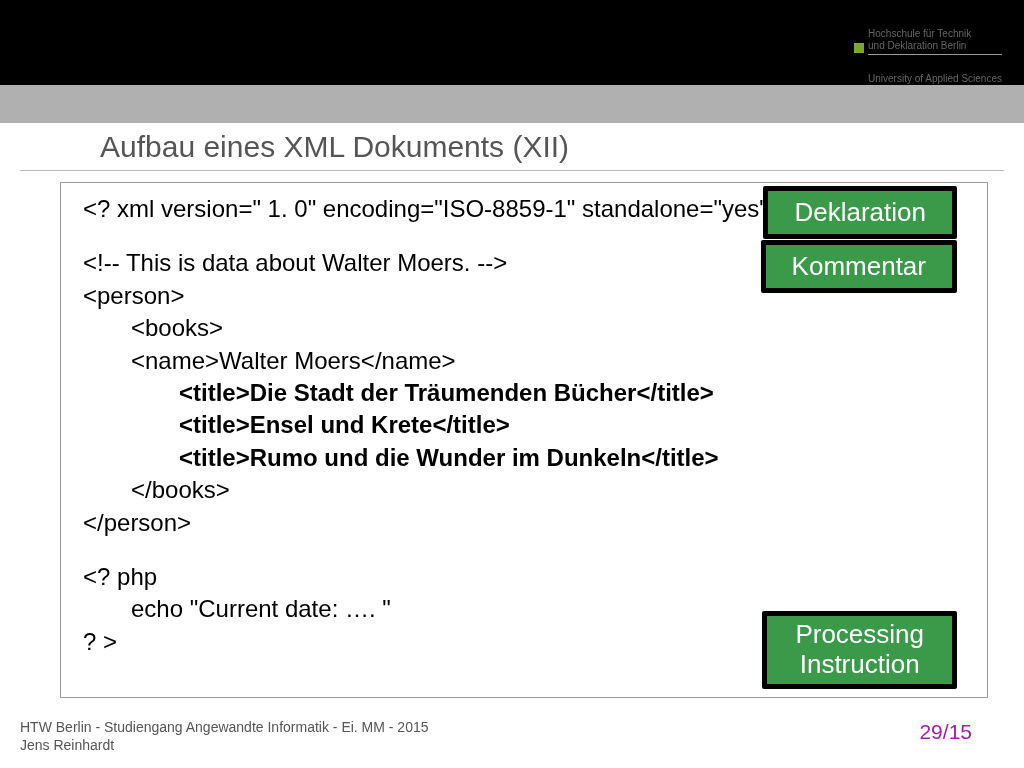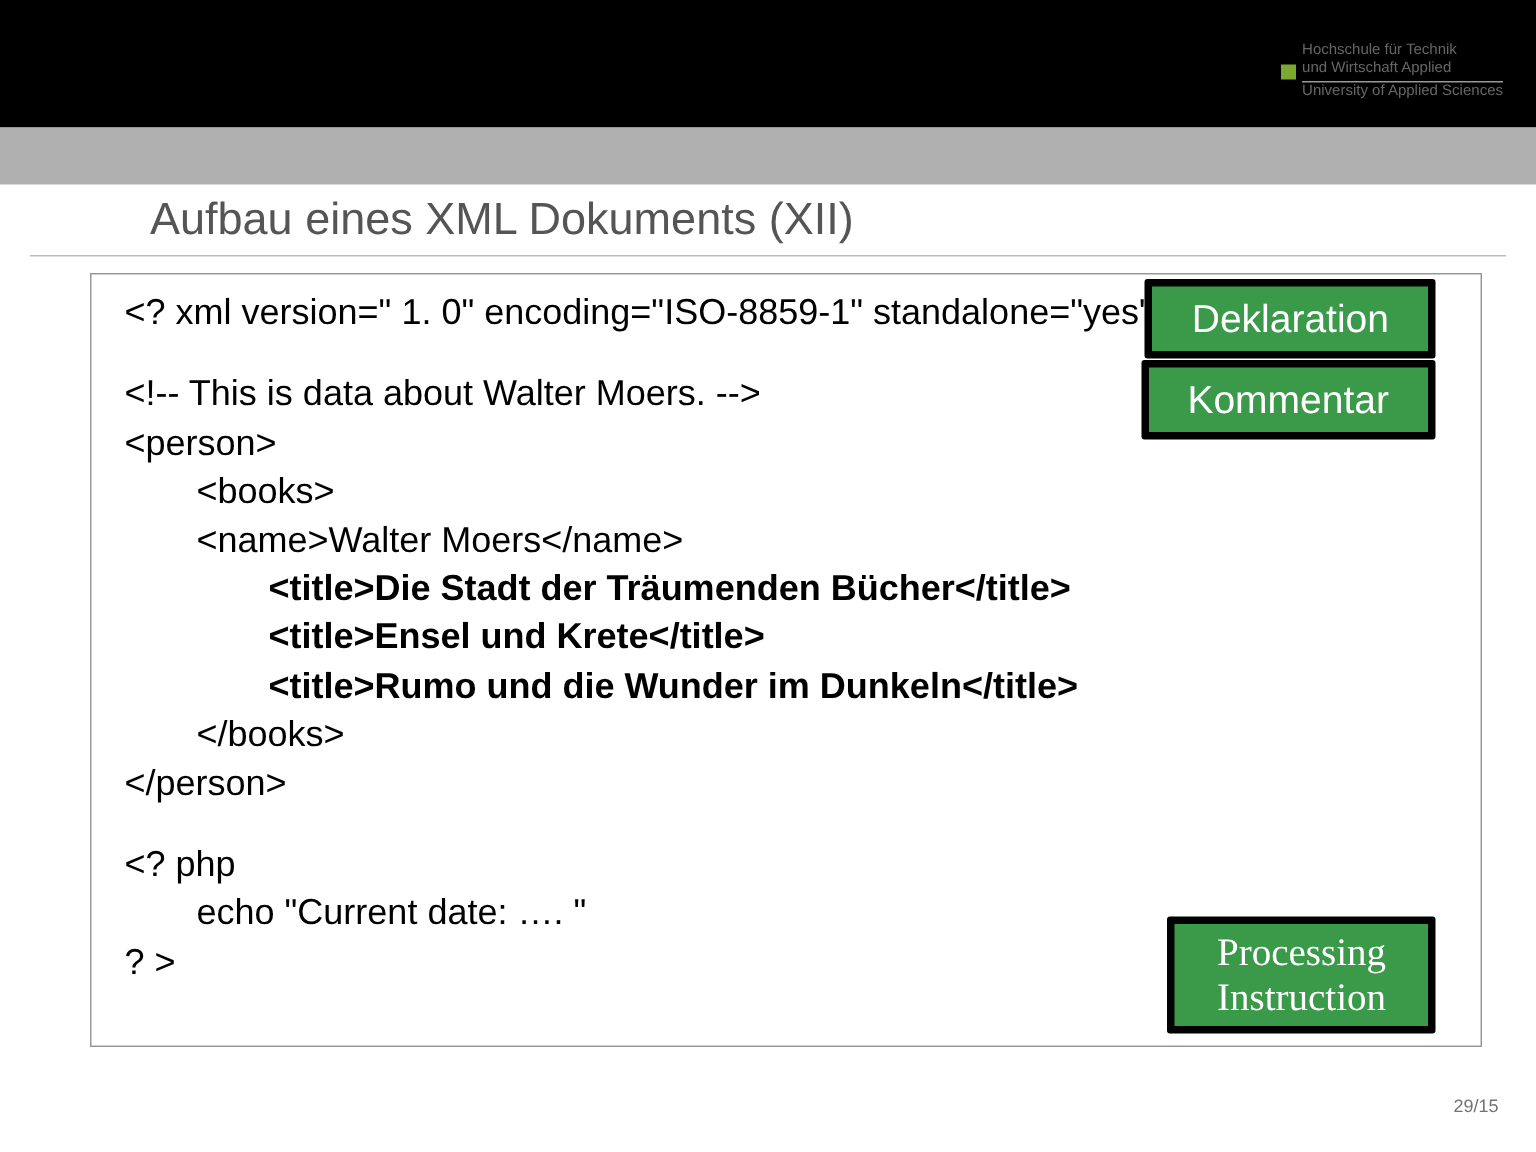--- a/index.html
+++ b/index.html
@@ -38,48 +38,48 @@
   .gap { height: 22px; }
 
   .badge {
     position: absolute; right: 30px;
     background: #3a9a4a; color: #fff;
     font-size: 26px; padding: 4px 26px;
     border: 5px solid #000000; border-radius: 2px;
   }
   .badge1 { top: 3px; }
   .badge2 { top: 57px; }
-  .badge3 { bottom: 8px; text-align: center; line-height: 1.15; padding: 4px 28px; font-family: Liberation Serif, serif; }
+  .badge3 { bottom: 8px; text-align: center; line-height: 1.15; padding: 4px 28px; }
 
   .footer {
     position: absolute; left: 20px; bottom: 14px;
     font-size: 14px; color: #555; line-height: 1.3;
   }
   .pagenum {
-    position: absolute; right: 25px; bottom: 24px;
-    font-size: 12px; color: #737373;
+    position: absolute; right: 52px; bottom: 24px;
+    font-size: 21px; color: #a21caf;
   }
 </style>
 </head>
 <body>
 
 <div class="slide">
 
   <div class="topbar"></div>
 
   <div class="logo" style="position:absolute; top:28px; right:22px; background:transparent;">
     <div style="display:flex; align-items:flex-start; gap:4px;">
       <div class="logo-mark">
         <span>htw</span>
         <span class="logo-square"></span>
       </div>
       <div class="logo-text">
         <div>Hochschule für Technik</div>
-        <div>und Wirtschaft Applied</div>
-        <div style="border-top:1px solid #999; margin-top:2px; padding-top:0;">University of Applied Sciences</div>
+        <div>und Deklaration Berlin</div>
+        <div style="border-top:1px solid #999; margin-top:2px; padding-top:18px;">University of Applied Sciences</div>
       </div>
     </div>
   </div>
 
   <div class="greybar"></div>
 
   <div class="title">Aufbau eines XML Dokuments (XII)</div>
   <div class="hr"></div>
 
   <div class="codebox">
@@ -100,15 +100,19 @@
     <div class="line">? &gt;</div>
 
     <div class="badge badge1">Deklaration</div>
     <div class="badge badge2">Kommentar</div>
     <div class="badge badge3">
       <div>Processing</div>
       <div>Instruction</div>
     </div>
   </div>
 
+  <div class="footer">
+    <div>HTW Berlin - Studiengang Angewandte Informatik - Ei. MM - 2015</div>
+    <div>Jens Reinhardt</div>
+  </div>
   <div class="pagenum">29/15</div>
 
 </div>
 
 </body></html>

